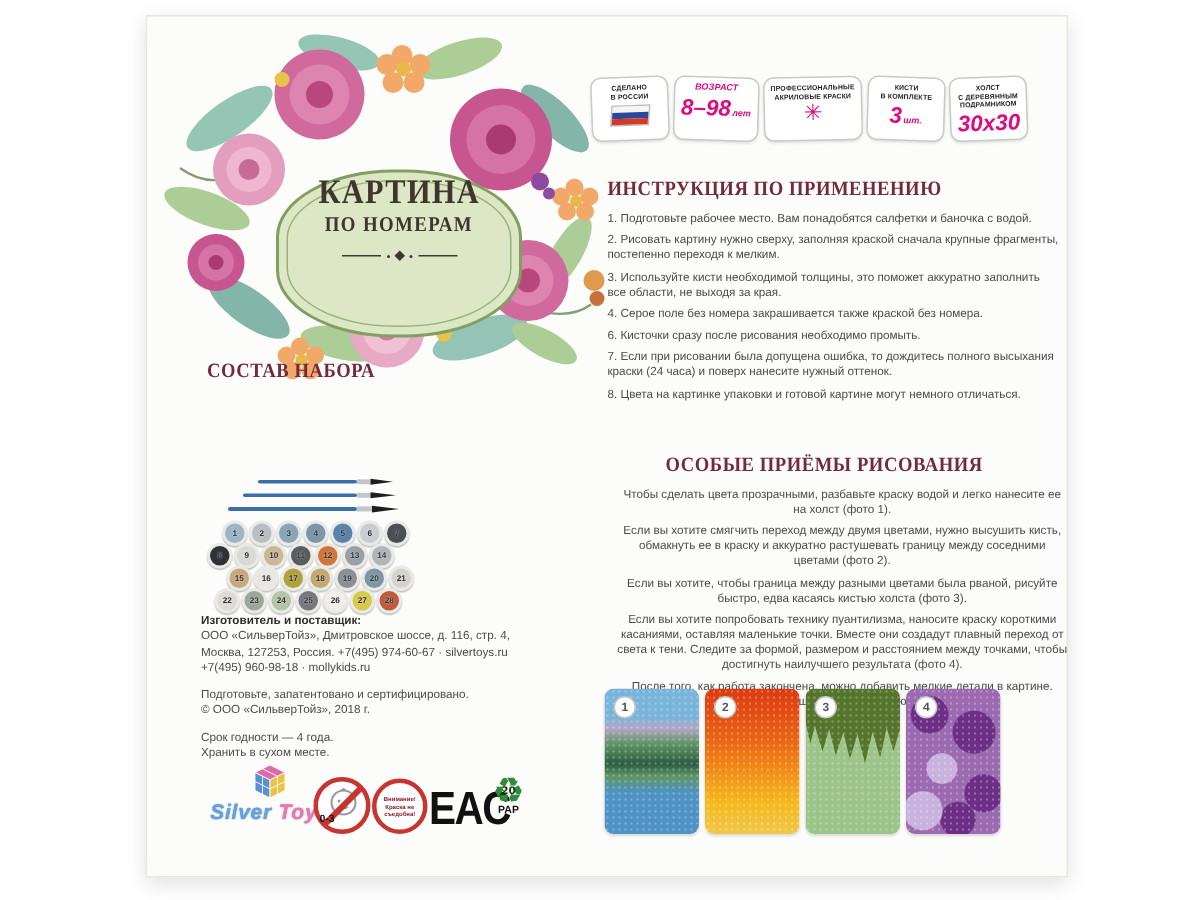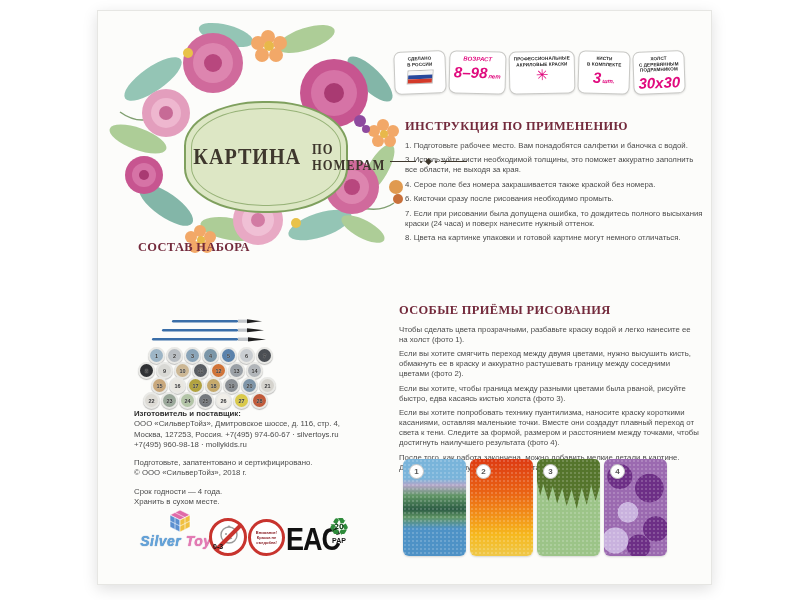--- a/index.html
+++ b/index.html
@@ -8,21 +8,21 @@
   .stage{position:relative;width:800px;height:600px;}
   .card{position:absolute;left:97px;top:10px;width:615px;height:575px;background:#fcfcfa;border:1px solid #e6e6e3;box-shadow:0 4px 14px rgba(0,0,0,.13);}
 
   
   .sec-heading{font-family:"Liberation Serif",serif;font-weight:bold;color:var(--heading-maroon);font-size:13.5px;letter-spacing:.4px;transform:scaleX(.92);transform-origin:left;white-space:nowrap;}
   .body-text{font-size:7.8px;line-height:1.28;color:var(--body-text);}
   .para{margin-bottom:4.5px;}
 
   
   .wreath{position:absolute;left:10px;top:6px;width:300px;height:236px;}
-  .plaque{position:absolute;left:86px;top:90px;width:164px;height:112px;background:var(--badge-green-fill);border:2px solid var(--badge-green-border);border-radius:48% 48% 48% 48% / 40%;display:flex;flex-direction:row;align-items:center;justify-content:space-between;z-index:2;}
+  .plaque{position:absolute;left:86px;top:102px;width:164px;height:112px;background:var(--badge-green-fill);border:2px solid var(--badge-green-border);border-radius:48% 48% 48% 48% / 40%;display:flex;flex-direction:column;align-items:center;justify-content:flex-start;z-index:2;}
   .plaque::before{content:"";position:absolute;inset:5px;border:1px solid var(--badge-green-border);border-radius:inherit;opacity:.75;}
   .title-main{font-family:"Liberation Serif",serif;font-weight:bold;font-size:23px;letter-spacing:1px;color:var(--title-brown);transform:scaleX(.88);}
   .title-sub{font-family:"Liberation Serif",serif;font-weight:bold;font-size:14px;letter-spacing:1px;color:var(--title-brown);transform:scaleX(.9);margin-top:2px;}
   .ornament{display:flex;align-items:center;gap:4px;margin-top:9px;}
   .ornament .line{width:26px;height:1px;background:var(--title-brown);}
   .ornament .diamond{width:5px;height:5px;background:var(--title-brown);transform:rotate(45deg);}
   .ornament .dot{width:2px;height:2px;border-radius:50%;background:var(--title-brown);}
 
   
   .badges-row{position:absolute;left:296px;top:40px;display:flex;gap:3px;align-items:stretch;}
@@ -39,21 +39,21 @@
   .valrow{display:flex;align-items:baseline;justify-content:center;margin-top:1px;}
   .flag{width:26px;height:14px;border:1px solid #bbb;margin-top:3px;display:flex;flex-direction:column;transform:skewX(-6deg);}
   .flag .w{flex:1;background:#f5f5f5;}
   .flag .b{flex:1;background:var(--flag-blue);}
   .flag .r{flex:1;background:var(--flag-red);}
   .splat{color:var(--accent-magenta);font-size:15px;line-height:1;margin-top:1px;font-family:"DejaVu Sans",sans-serif;}
 
   
   .instructions{position:absolute;left:307px;top:107px;width:301px;}
   .instructions .sec-heading{margin-bottom:7px;}
-  .techniques{position:absolute;left:301px;top:291px;width:301px;}
+  .techniques{position:absolute;left:313px;top:291px;width:301px;text-align:center;}
   .techniques .sec-heading{margin-bottom:7px;}
 
   
   .photos{position:absolute;left:305px;top:448px;display:flex;gap:4px;}
   .photo{position:relative;width:63px;height:97px;border-radius:6px;overflow:hidden;box-shadow:0 1px 2px rgba(0,0,0,.15);}
   .photo-art{position:absolute;inset:0;}
   .photo-art::after{content:"";position:absolute;inset:0;background:radial-gradient(rgba(255,255,255,.3) .5px,transparent 1px);background-size:4px 4px;}
   .photo-art[data-style="lake"]{background:linear-gradient(180deg,var(--c0) 0%,var(--c0) 20%,var(--c1) 27%,var(--c2) 38%,var(--c3) 52%,var(--c2) 60%,var(--c4) 72%,var(--c4) 100%);}
   .photo-art[data-style="sunset"]{background:linear-gradient(180deg,var(--c0) 0%,var(--c1) 35%,var(--c2) 58%,var(--c3) 78%,var(--c4) 100%);}
   .photo-art[data-style="grass"]{background:var(--c1);}
@@ -235,20 +235,21 @@
         <span class="bl">ПОДРАМНИКОМ</span>
         <span class="bval">30х30</span>
       </div>
     </div>
 
     <div class="instructions">
       <div class="sec-heading">ИНСТРУКЦИЯ ПО ПРИМЕНЕНИЮ</div>
       <div class="body-text">
 
       <p class="para">1. Подготовьте рабочее место. Вам понадобятся салфетки и баночка с водой.</p>
+          <p class="para">2. Рисовать картину нужно сверху, заполняя краской сначала крупные фрагменты, постепенно переходя к мелким.</p>
           <p class="para">3. Используйте кисти необходимой толщины, это поможет аккуратно заполнить все области, не выходя за края.</p>
           <p class="para">4. Серое поле без номера закрашивается также краской без номера.</p>
           <p class="para">6. Кисточки сразу после рисования необходимо промыть.</p>
           <p class="para">7. Если при рисовании была допущена ошибка, то дождитесь полного высыхания краски (24 часа) и поверх нанесите нужный оттенок.</p>
           <p class="para">8. Цвета на картинке упаковки и готовой картине могут немного отличаться.</p>
         </div>
     </div>
 
     <div class="techniques">
       <div class="sec-heading">ОСОБЫЕ ПРИЁМЫ РИСОВАНИЯ</div>

